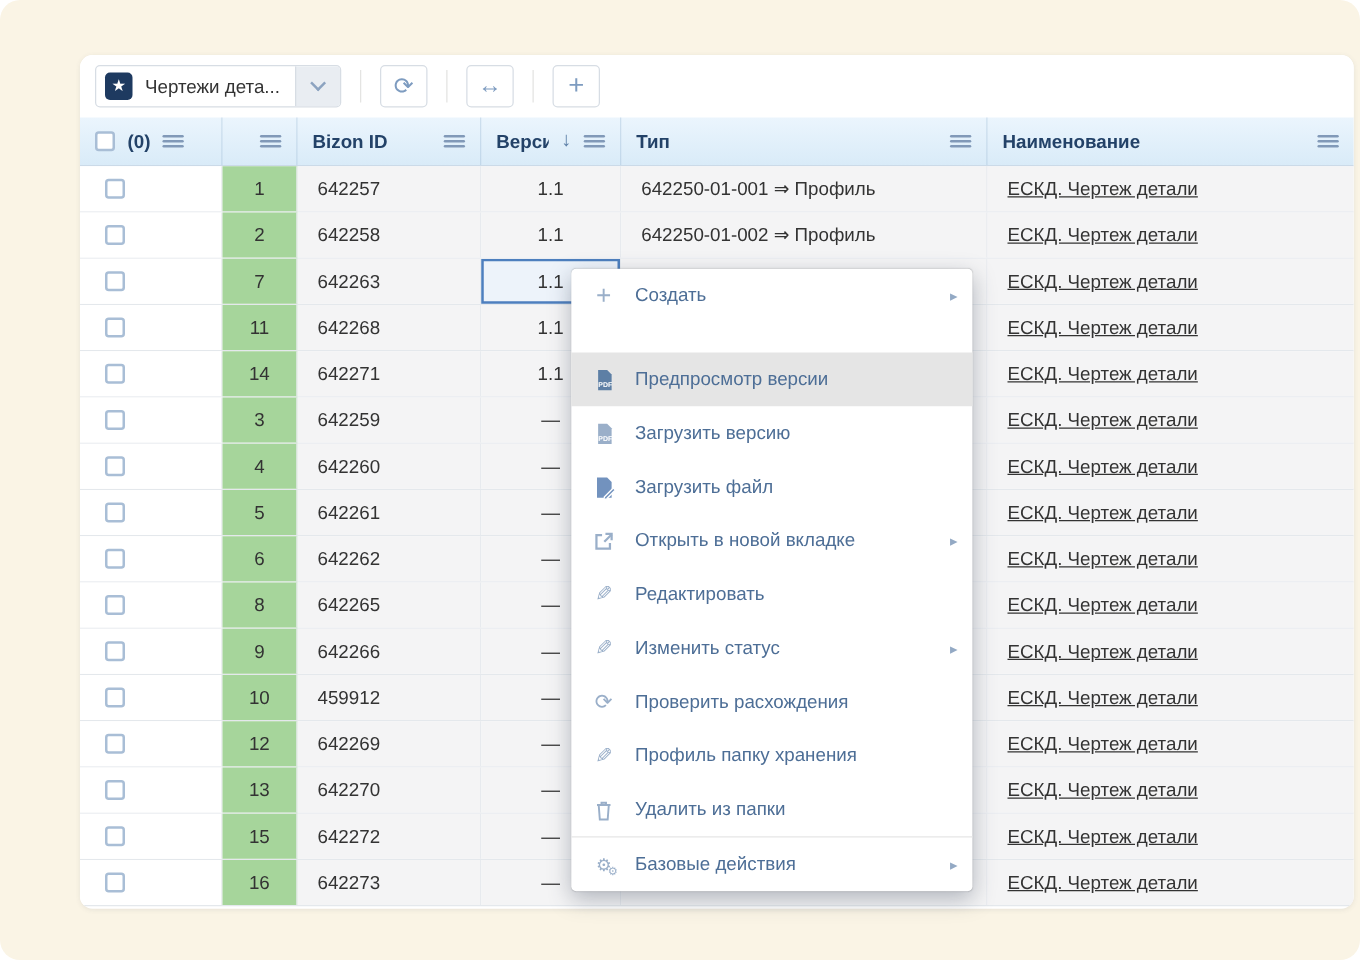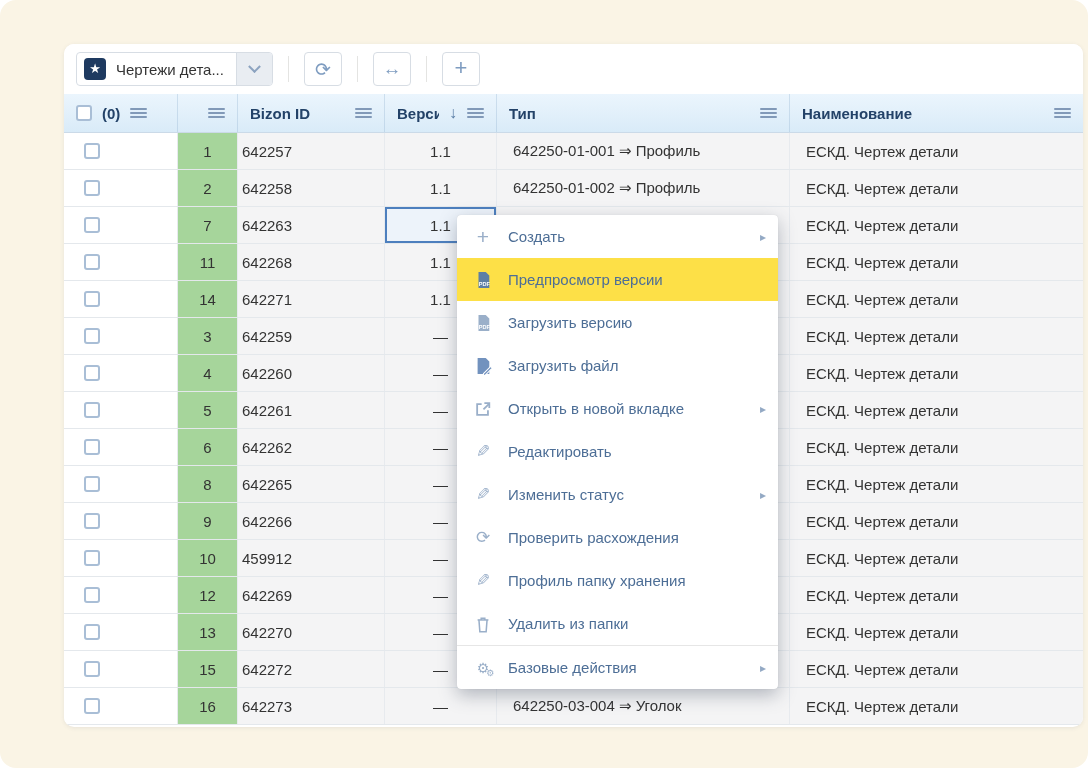--- a/index.html
+++ b/index.html
@@ -66,39 +66,39 @@
     border-radius:3px; flex:none; cursor:pointer;
   }
   .sort-arrow { color:#5B7EA6; font-weight:400; font-size:16px; flex:none; }
   .th-label-clip { overflow:hidden; white-space:nowrap; flex:1; min-width:0; }
   .tbody { }
   .trow { height:37px; border-bottom:1px solid #E4E8EC; font-size:15px; color:#333; }
   .td {
     display:flex; align-items:center; padding:0 12px;
     background:#F4F4F5; border-right:1px solid #E7EAEE; overflow:hidden; white-space:nowrap;
   }
-  .td:last-child { border-right:none; }
+  .td:last-child { border-right:none;text-decoration:underline; }
   .td.c-select { background:#fff; padding-left:20px; }
   .td.c-num { background:#A6D59B; justify-content:center; padding:0; color:#333; }
-  .td.c-id { padding-left:4px; }
+  .td.c-id { padding-left:16px; }
   .td.c-ver { justify-content:center; }
   .td.c-ver.sel { box-shadow:inset 0 0 0 2px #4D7FBE; background:#EDF3FA; }
   .td.c-name { padding-left:16px; }
   .td.c-type { padding-left:16px; }
   
   .cmenu {
     position:absolute; left:457px; top:215px; width:321px;
     background:#fff; border-radius:4px; z-index:5;
     box-shadow:0 6px 18px rgba(55,65,85,.35), 0 0 1px rgba(0,0,0,.15);
   }
   .mi {
     height:43px; display:flex; align-items:center; gap:15px;
     padding:0 12px 0 16px; color:#4D6E96; font-size:15px; cursor:pointer;
   }
-  .mi.hl { background:#fde047; }
+  .mi.hl { background:#e5e5e5;margin-top:24px; }
   .mico { width:20px; flex:none; display:flex; justify-content:center; align-items:center; color:#9AAFC9; }
   .mico.glyph { font-size:17px; }
   .mico.c-dark { color:#5D7FA5; }
   .mico.c-mid  { color:#7292BE; }
   .mlabel { flex:1; white-space:nowrap; overflow:hidden; }
   .subarr { color:#93A9C4; font-size:12px; flex:none; }
   .msep { height:1px; background:#E6E6E6; }
   .gears { position:relative; font-size:14px; line-height:1; }
   .gears .g2 { position:absolute; font-size:9px; right:-5px; bottom:-3px; }
 </style>

